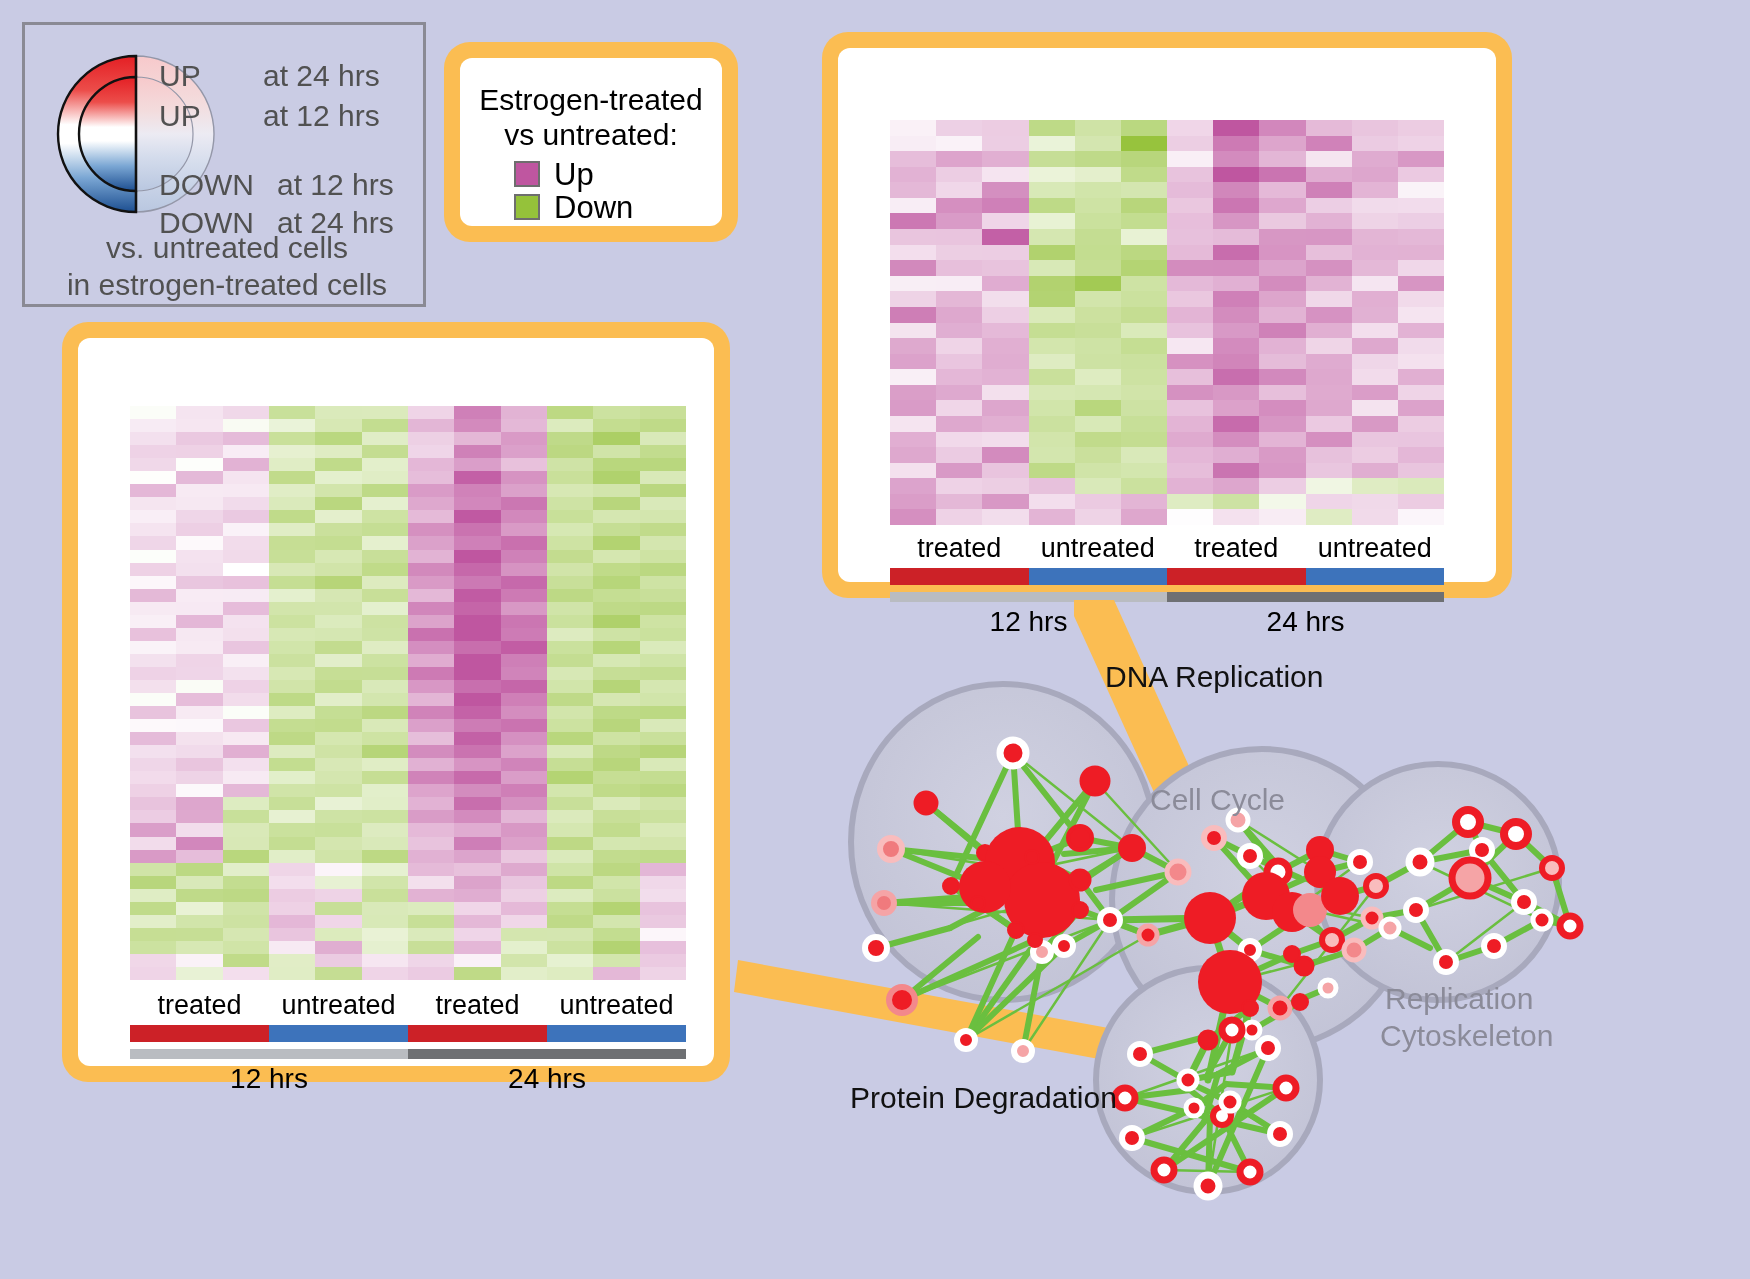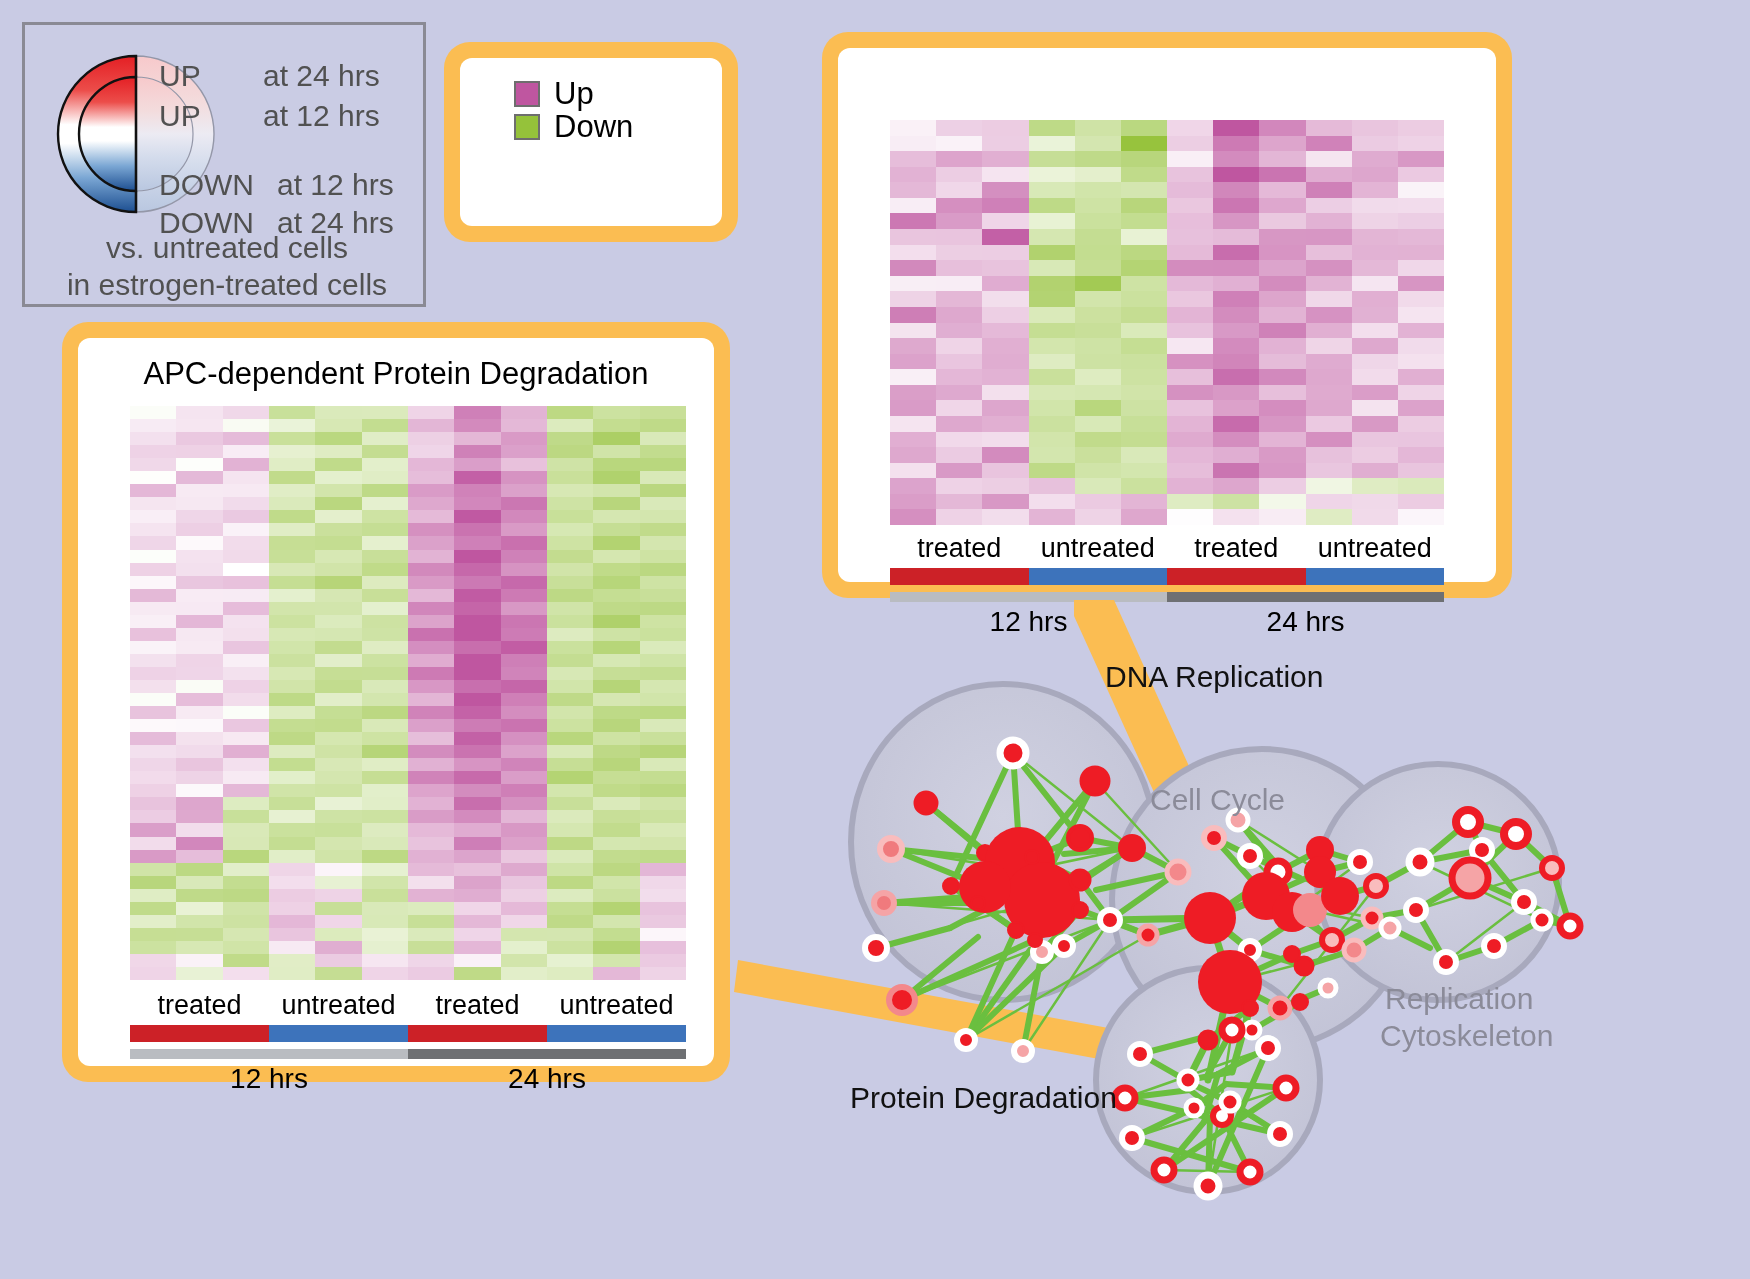--- a/index.html
+++ b/index.html
@@ -129,20 +129,24 @@
     <div class="wheel-time" style="left:252px;top:181px;">at 24 hrs</div>
 
     <div class="key-foot">
       <div>vs. untreated cells</div>
       <div>in estrogen-treated cells</div>
     </div>
   </div>
 
   <div class="card" id="card-legend">
     <div class="card-inner">
+      <div class="legend-title">
+        <div>Estrogen-treated</div>
+        <div>vs untreated:</div>
+      </div>
       <div class="legend-rows">
         <div class="legend-row">
           <span class="swatch" id="sw-up" style="background: rgb(191, 86, 160);"></span>
           <span class="lbl">Up</span>
         </div>
         <div class="legend-row">
           <span class="swatch" id="sw-down" style="background: rgb(149, 194, 58);"></span>
           <span class="lbl">Down</span>
         </div>
       </div>
@@ -485,21 +489,20 @@
         <div class="times" id="rf-times">
             <div style="flex: 1 1 0%;">12 hrs</div>
             <div style="flex: 1 1 0%;">24 hrs</div>
           </div>
       </div>
     </div>
   </div>
 
   <div class="card" id="card-apc">
     <div class="card-inner">
-      <div class="panel-title">APC-dependent Protein Degradation</div>
       <div class="heat" id="heat-apc" style="left: 52px; top: 68px; width: 556px; height: 574px; grid-template-columns: repeat(12, 1fr); grid-template-rows: repeat(44, 1fr);">
           <i style="background: rgb(251, 253, 248);"></i>
           <i style="background: rgb(245, 228, 240);"></i>
           <i style="background: rgb(240, 216, 233);"></i>
           <i style="background: rgb(200, 224, 154);"></i>
           <i style="background: rgb(218, 234, 187);"></i>
           <i style="background: rgb(219, 234, 188);"></i>
           <i style="background: rgb(239, 212, 231);"></i>
           <i style="background: rgb(207, 128, 184);"></i>
           <i style="background: rgb(226, 179, 212);"></i>

